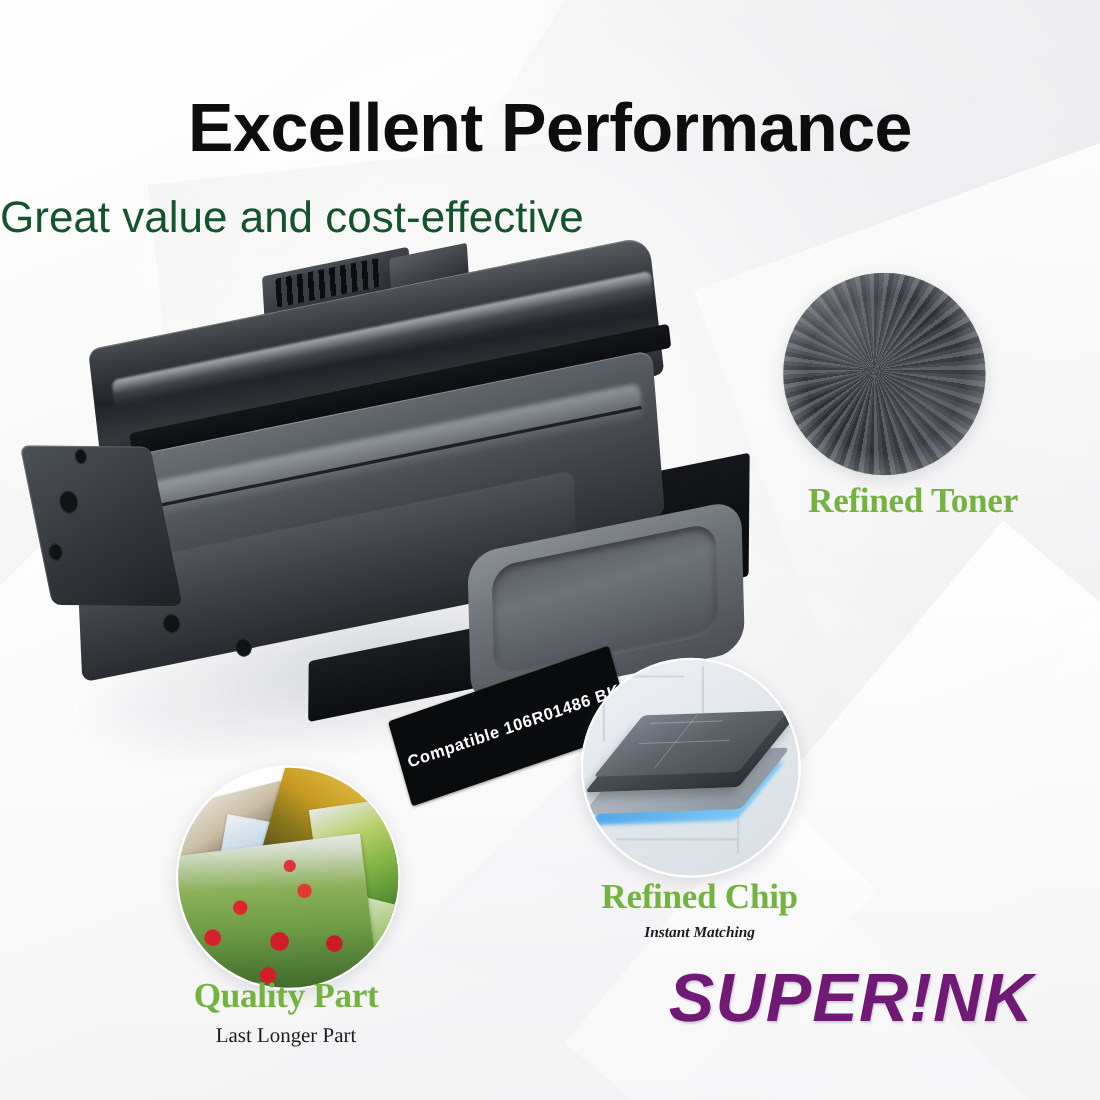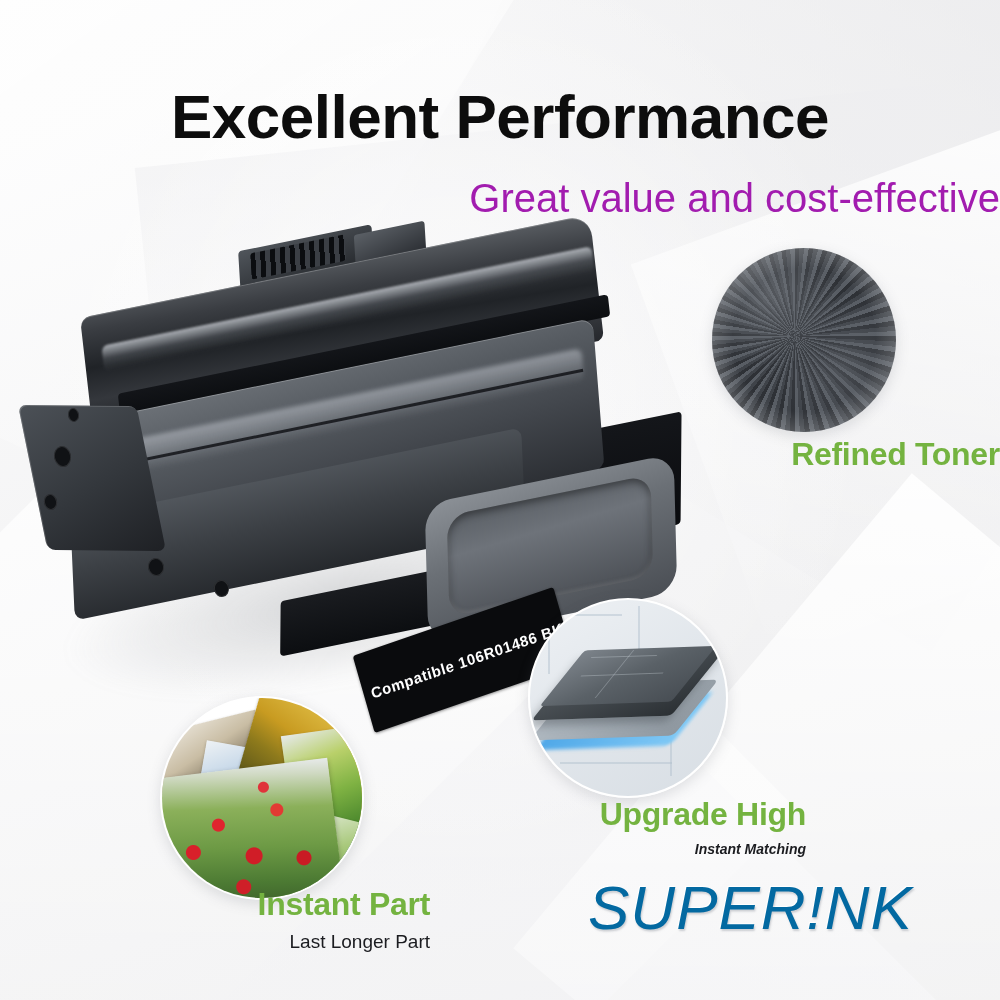--- a/index.html
+++ b/index.html
@@ -78,24 +78,24 @@
     font-size: 62px;
     font-weight: bold;
     letter-spacing: -0.5px;
     color: #0d0d0d;
     line-height: 1;
   }
   .subhead {
     position: absolute;
     left: 0; right: 0;
     top: 178px;
-    text-align: right;
+    text-align: left;
     font-size: 40px;
     font-weight: 400;
-    color: #a21caf;
+    color: #14532d;
     line-height: 1;
   }
 
   
   .cartridge {
     position: absolute;
     left: 28px;
     top: 222px;
     width: 640px;
     height: 440px;
@@ -397,22 +397,23 @@
   .p-navy {
     left: 146px; top: 146px; width: 80px; height: 70px;
     background: linear-gradient(160deg, #dfe7ef 0%, #6f91b4 45%, #23416a 100%);
     transform: rotate(-18deg);
     box-shadow: 0 1px 3px rgba(0,0,0,.22);
   }
 
   
   .cap {
     position: absolute;
-    text-align: right;
+    text-align: center;
     line-height: 1.05;
+    font-family: Liberation Serif, serif;
   }
   .cap-title {
     font-size: 32px;
     font-weight: bold;
     color: #74b340;
     letter-spacing: -0.3px;
     white-space: nowrap;
   }
   .cap-sub {
     margin-top: 10px;
@@ -426,26 +427,26 @@
     font-weight: bold;
     font-size: 14px;
   }
   .cap-toner   { left: 660px; top: 438px; width: 340px; }
   .cap-chip    { left: 466px; top: 798px; width: 340px; }
   .cap-quality { left: 90px;  top: 888px; width: 340px; }
 
   
   .watermark {
     position: absolute;
-    left: 588px; top: 872px;
+    left: 608px; top: 872px;
     font-size: 62px;
-    font-weight: normal;
+    font-weight: bold;
     font-style: italic;
     letter-spacing: 1px;
-    color: #0369a1;
+    color: #701a75;
     text-shadow: 1px 2px 2px rgba(168,172,178,.55), -1px -1px 0 rgba(255,255,255,.9);
     white-space: nowrap;
     user-select: none;
   }
 </style>
 </head>
 <body>
 
 <div id="stage">
 
@@ -502,33 +503,33 @@
     <div class="chip-bgline" style="left:30px;top:162px;width:112px;height:2px;"></div>
     <div class="chip-glow"></div>
     <div class="chip-base"></div>
     <div class="chip-body"></div>
     <div class="chip-face"></div>
     <div class="chip-etch" style="left:62px;top:56px;width:64px;height:1px;transform:skewX(-40deg) rotate(-2deg);"></div>
     <div class="chip-etch" style="left:52px;top:74px;width:80px;height:1px;transform:skewX(-40deg) rotate(-2deg);"></div>
     <div class="chip-etch" style="left:84px;top:50px;width:1px;height:48px;transform:skewX(-40deg) rotate(-2deg);"></div>
   </div>
   <div class="cap cap-chip">
-    <div class="cap-title">Upgrade High</div>
+    <div class="cap-title">Refined Chip</div>
     <div class="cap-sub italic">Instant Matching</div>
   </div>
 
   <div class="circle c-quality">
     <div class="photo p-sepia"></div>
     <div class="photo p-blue"></div>
     <div class="photo p-autumn"></div>
     <div class="photo p-autumn2"></div>
     <div class="photo p-navy"></div>
     <div class="photo p-green"></div>
     <div class="photo p-poppy"></div>
   </div>
   <div class="cap cap-quality">
-    <div class="cap-title">Instant Part</div>
+    <div class="cap-title">Quality Part</div>
     <div class="cap-sub">Last Longer Part</div>
   </div>
 
   <div class="watermark">SUPER!NK</div>
 
 </div>
 
 </body></html>

